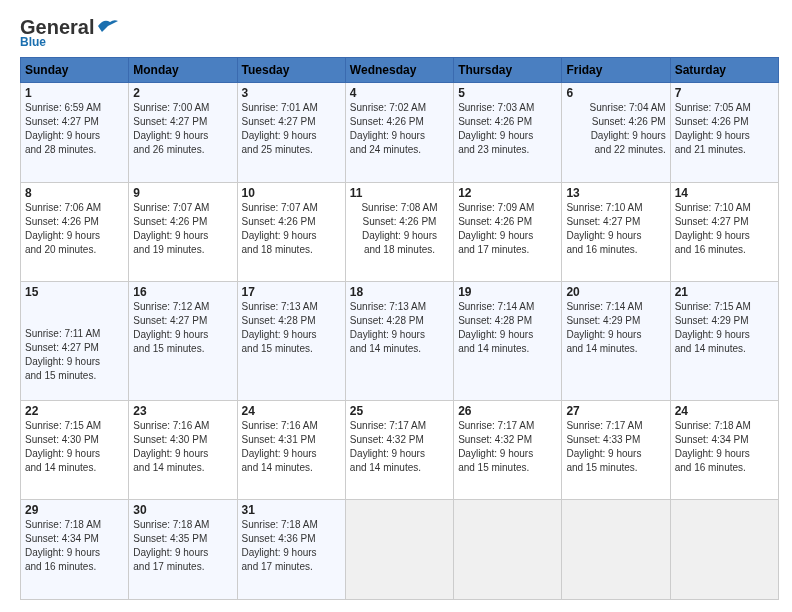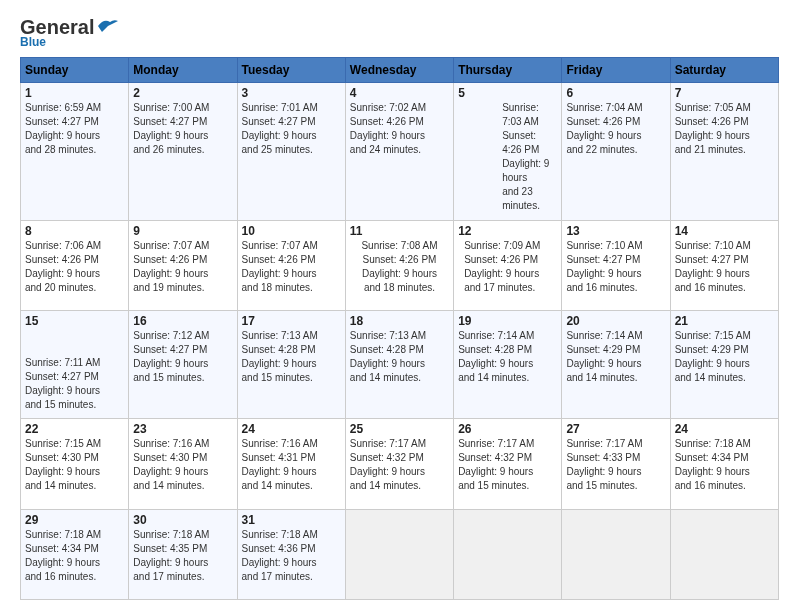--- a/index.html
+++ b/index.html
@@ -143,28 +143,28 @@
           </td>
           <td>
             <span class="day-num">4</span>
             <div class="day-info" style="white-space: pre-line;">Sunrise: 7:02 AM
 Sunset: 4:26 PM
 Daylight: 9 hours
 and 24 minutes.</div>
           </td>
           <td>
             <span class="day-num">5</span>
-            <div class="day-info" style="white-space: pre-line; margin-left: 44px;">Sunrise: 7:03 AM
+            <div class="day-info" style="white-space: pre-line;">Sunrise: 7:03 AM
 Sunset: 4:26 PM
 Daylight: 9 hours
 and 23 minutes.</div>
           </td>
           <td>
             <span class="day-num">6</span>
-            <div class="day-info" style="white-space: pre-line;">Sunrise: 7:04 AM
+            <div class="day-info" style="white-space: pre-line; text-align: right;">Sunrise: 7:04 AM
 Sunset: 4:26 PM
 Daylight: 9 hours
 and 22 minutes.</div>
           </td>
           <td>
             <span class="day-num">7</span>
             <div class="day-info" style="white-space: pre-line;">Sunrise: 7:05 AM
 Sunset: 4:26 PM
 Daylight: 9 hours
 and 21 minutes.</div>
@@ -194,21 +194,21 @@
           </td>
           <td>
             <span class="day-num">11</span>
             <div class="day-info" style="white-space: pre-line; text-align: center;">Sunrise: 7:08 AM
 Sunset: 4:26 PM
 Daylight: 9 hours
 and 18 minutes.</div>
           </td>
           <td>
             <span class="day-num">12</span>
-            <div class="day-info" style="white-space: pre-line; margin-left: 6px;">Sunrise: 7:09 AM
+            <div class="day-info" style="white-space: pre-line;">Sunrise: 7:09 AM
 Sunset: 4:26 PM
 Daylight: 9 hours
 and 17 minutes.</div>
           </td>
           <td>
             <span class="day-num">13</span>
             <div class="day-info" style="white-space: pre-line;">Sunrise: 7:10 AM
 Sunset: 4:27 PM
 Daylight: 9 hours
 and 16 minutes.</div>

